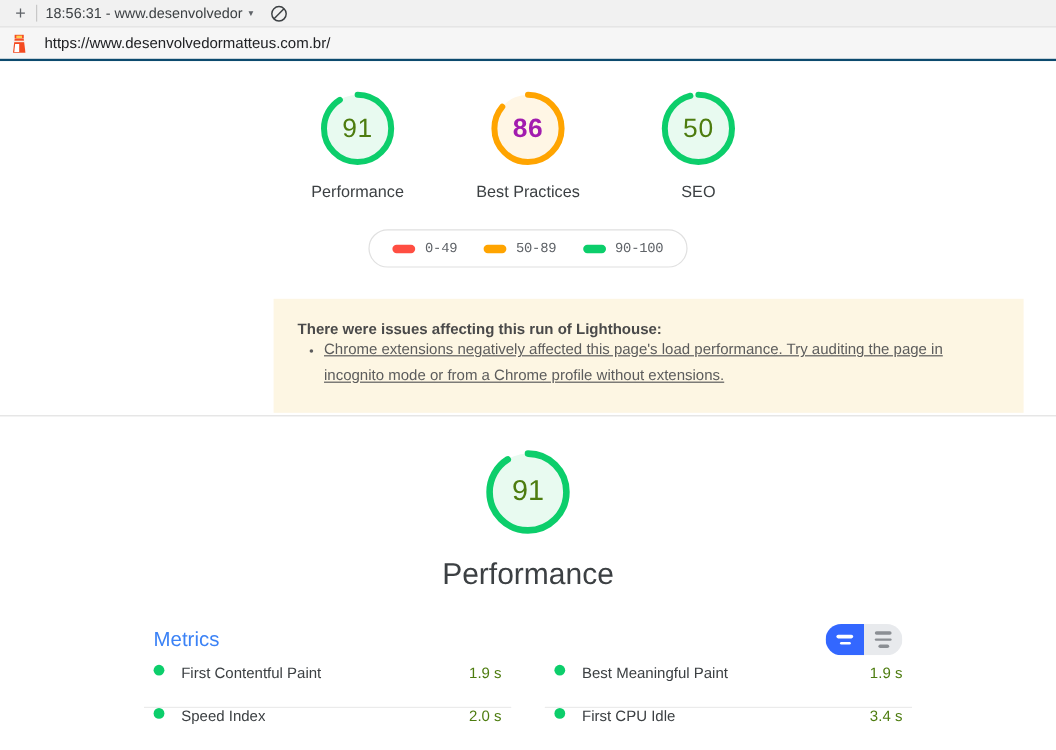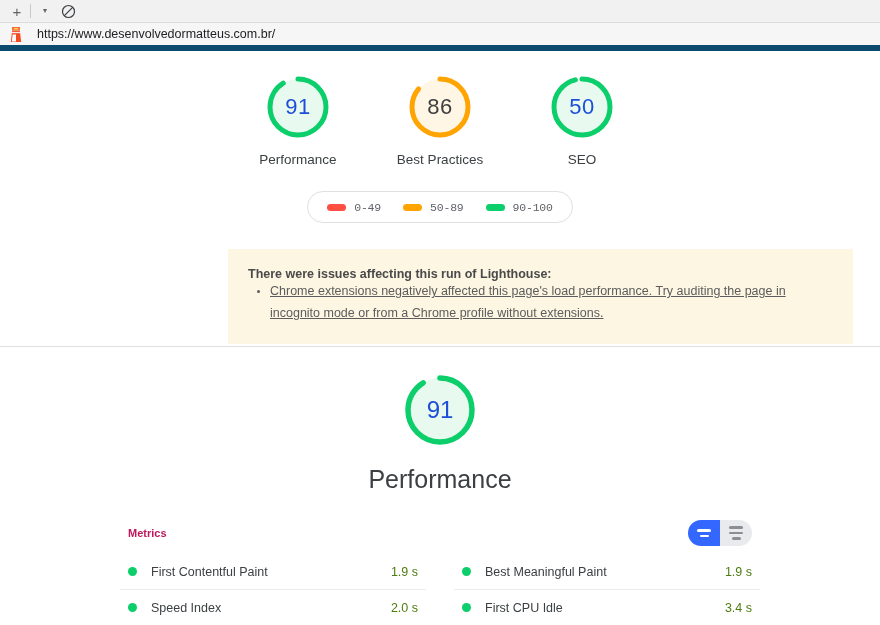--- a/index.html
+++ b/index.html
@@ -60,21 +60,21 @@
   #block-icon {
     margin-left: 14px;
     width: 15px;
     height: 15px;
     display: block;
   }
 
   #address-bar {
     height: 28px;
     background: #f6f6f6;
-    border-bottom: 6px solid #0c4a6e;
+    border-bottom: 2px solid #0c4a6e;
     display: flex;
     align-items: center;
     padding: 0 8px;
     box-sizing: border-box;
   }
   #site-favicon {
     width: 16px;
     height: 17px;
     flex: 0 0 auto;
     display: block;
@@ -124,22 +124,22 @@
     font-size: 22px;
     letter-spacing: 0.5px;
   }
   .gauge-label {
     margin-top: 9px;
     font-size: 13.5px;
     color: #3c4043;
     text-align: center;
     line-height: 1.42;
   }
-  .pass  { color: #1d4ed8; }
-  .avg   { color: #404040; }
+  .pass  { color: #4d7c0f; }
+  .avg   { color: #a21caf; font-weight: bold; }
 
   
   #score-legend-wrap {
     display: flex;
     justify-content: center;
     margin-top: 22px;
   }
   #score-legend {
     border: 1px solid #e0e0e0;
     border-radius: 20px;
@@ -238,23 +238,23 @@
     width: 640px;
     margin: 26px auto 0 auto;
   }
   #metrics-header {
     display: flex;
     align-items: center;
     justify-content: space-between;
     padding: 0 8px 0 8px;
   }
   #metrics-heading {
-    font-size: 11px;
-    font-weight: bold;
-    color: #be185d;
+    font-size: 17px;
+    font-weight: normal;
+    color: #3b82f6;
   }
   #metrics-toggle {
     display: flex;
     border-radius: 14px;
     overflow: hidden;
     height: 26px;
   }
   .toggle-btn {
     width: 32px;
     height: 26px;
@@ -279,21 +279,20 @@
     display: flex;
     gap: 28px;
     margin-top: 8px;
   }
   .metrics-col {
     flex: 1 1 0;
     min-width: 0;
   }
   .metric-row {
     display: flex;
-    align-items: center;
     height: 36px;
     border-bottom: 1px solid #ebebeb;
     padding: 0 8px;
     box-sizing: border-box;
   }
   .metric-marker {
     width: 9px;
     height: 9px;
     flex: 0 0 auto;
     margin-right: 14px;
@@ -315,20 +314,21 @@
   .val-pass { color: #4d7c0f; }
 </style>
 </head>
 <body>
 
 <div id="browser-chrome">
 
   <div id="tab-strip">
     <div id="new-tab-button">+</div>
     <div id="tab-divider"></div>
+    <div id="active-tab-title">18:56:31 - www.desenvolvedor</div>
     <div id="tab-dropdown-caret">▾</div>
     <svg id="block-icon" viewBox="0 0 16 16">
       <circle cx="8" cy="8" r="6.4" fill="none" stroke="#3c4043" stroke-width="1.3"></circle>
       <line x1="3.6" y1="12.4" x2="12.4" y2="3.6" stroke="#3c4043" stroke-width="1.3"></line>
     </svg>
   </div>
 
   <div id="address-bar">
     <svg id="site-favicon" viewBox="0 0 16 17">
       <rect x="4.2" y="1" width="7.6" height="3.2" fill="#f44b21"></rect>

